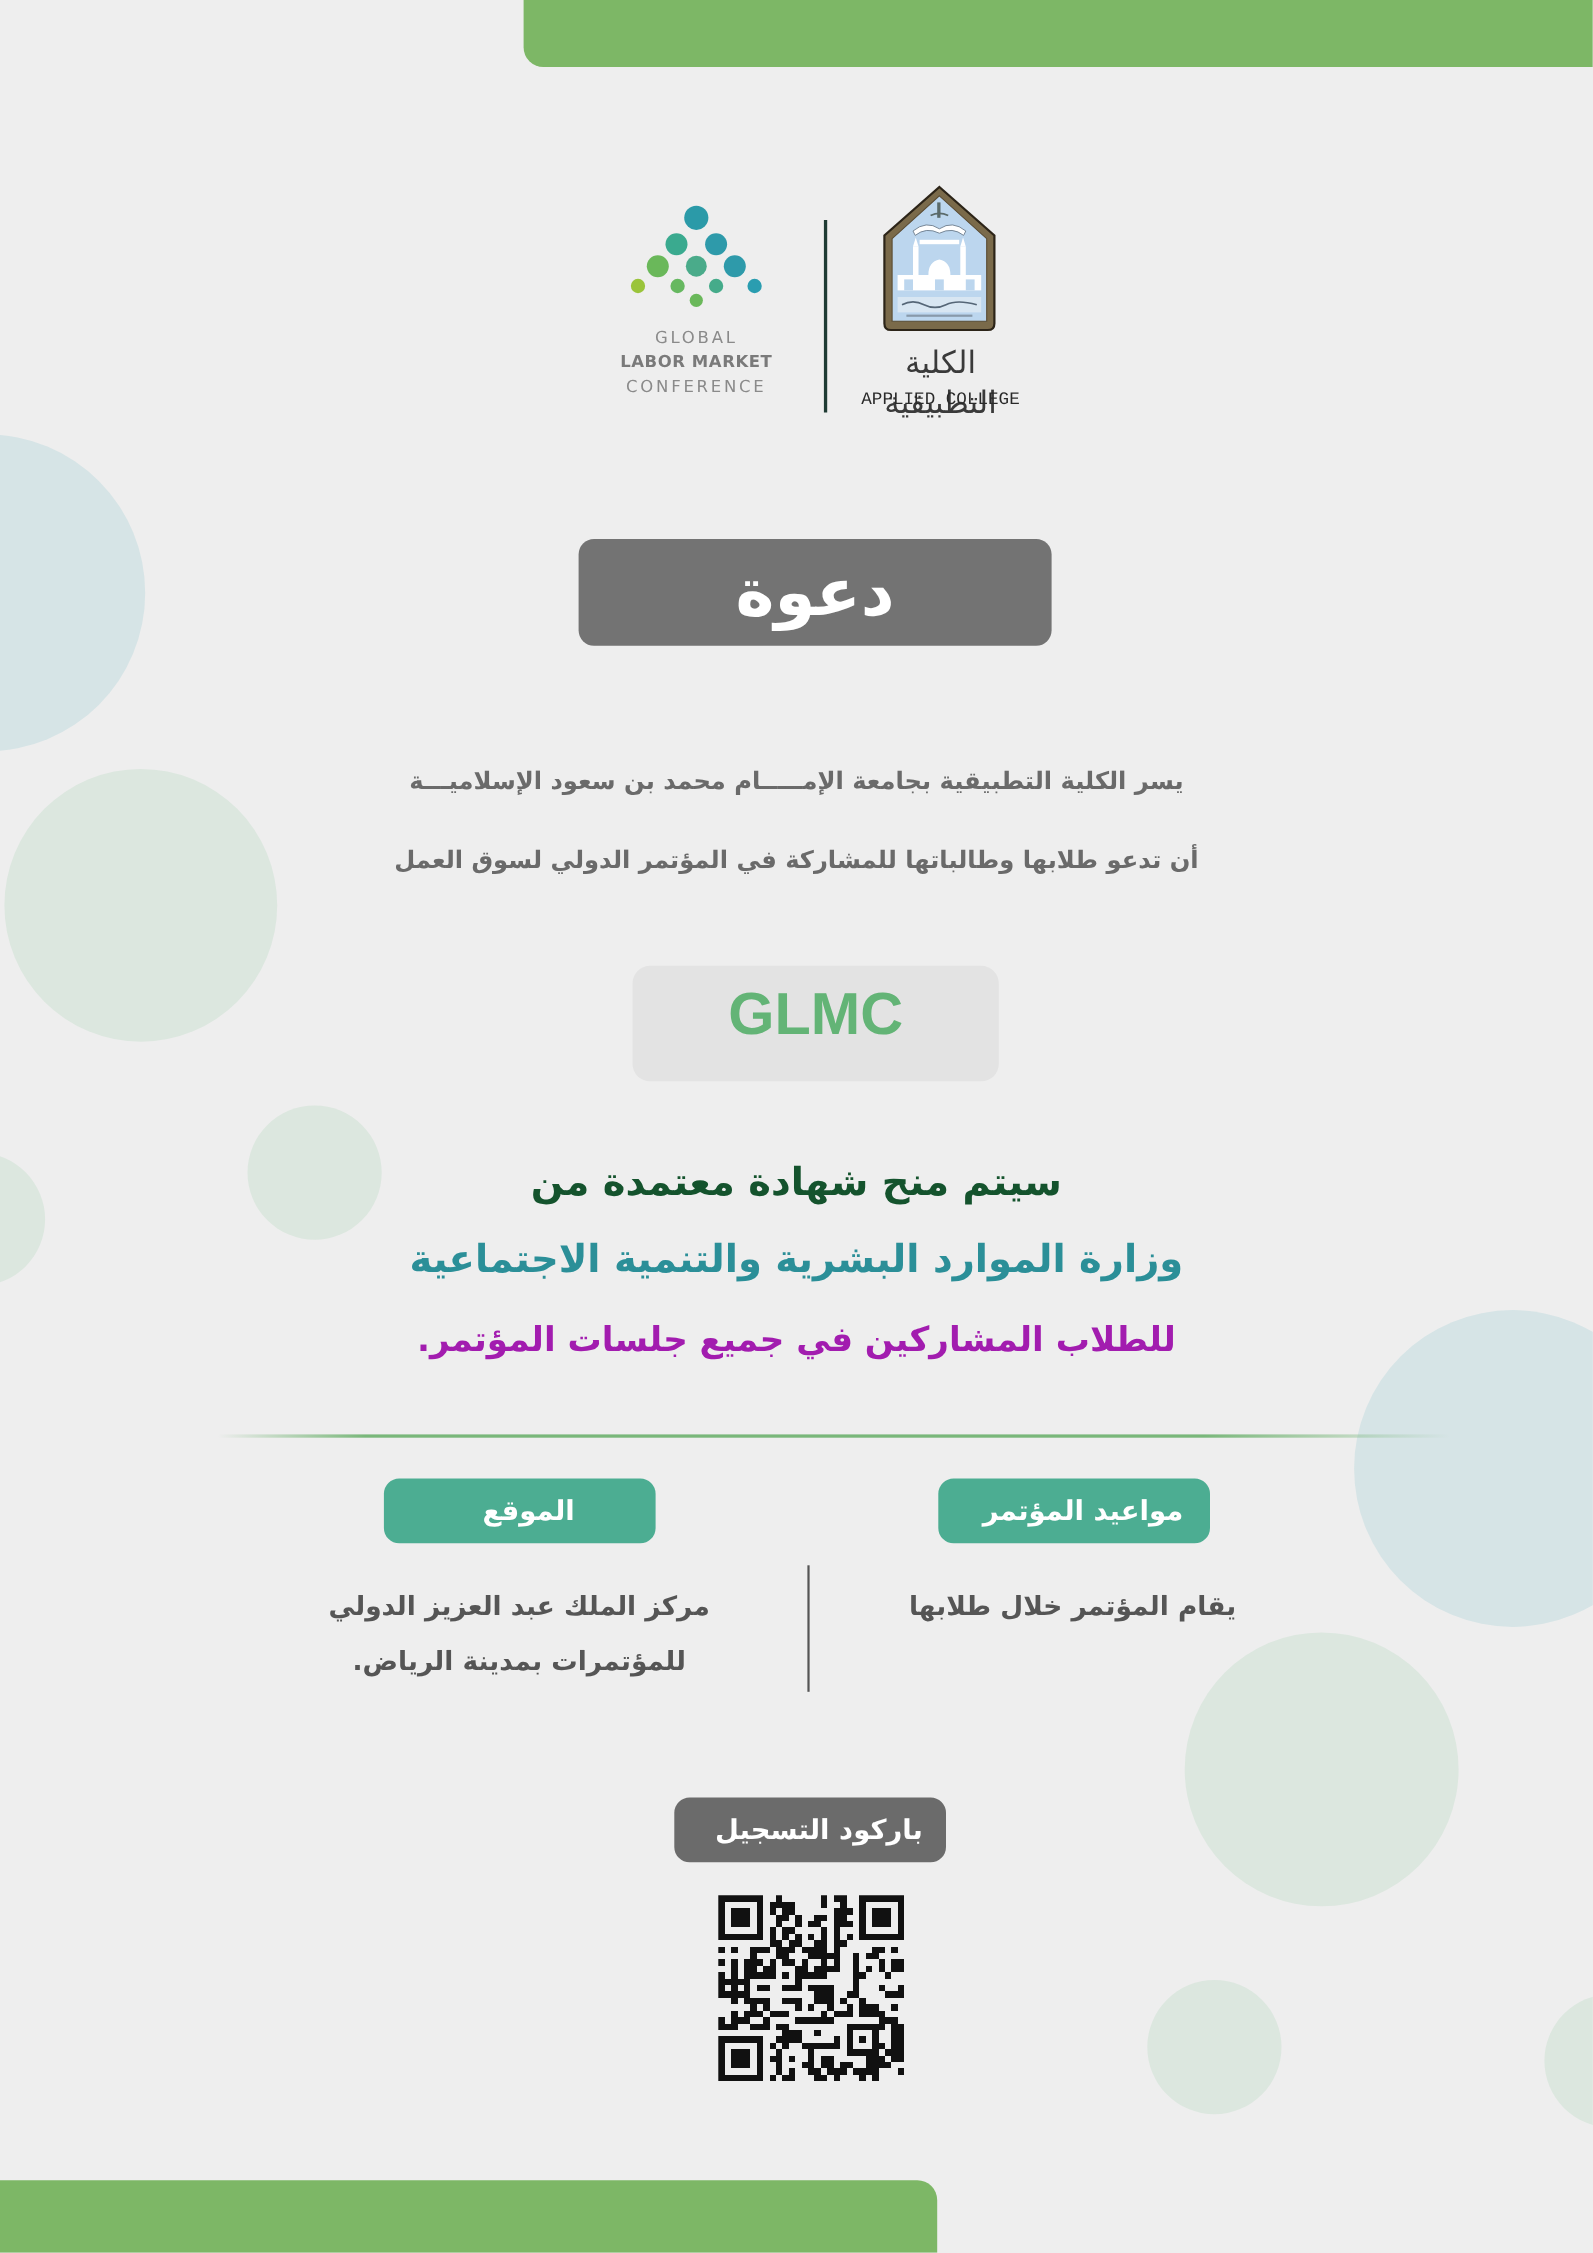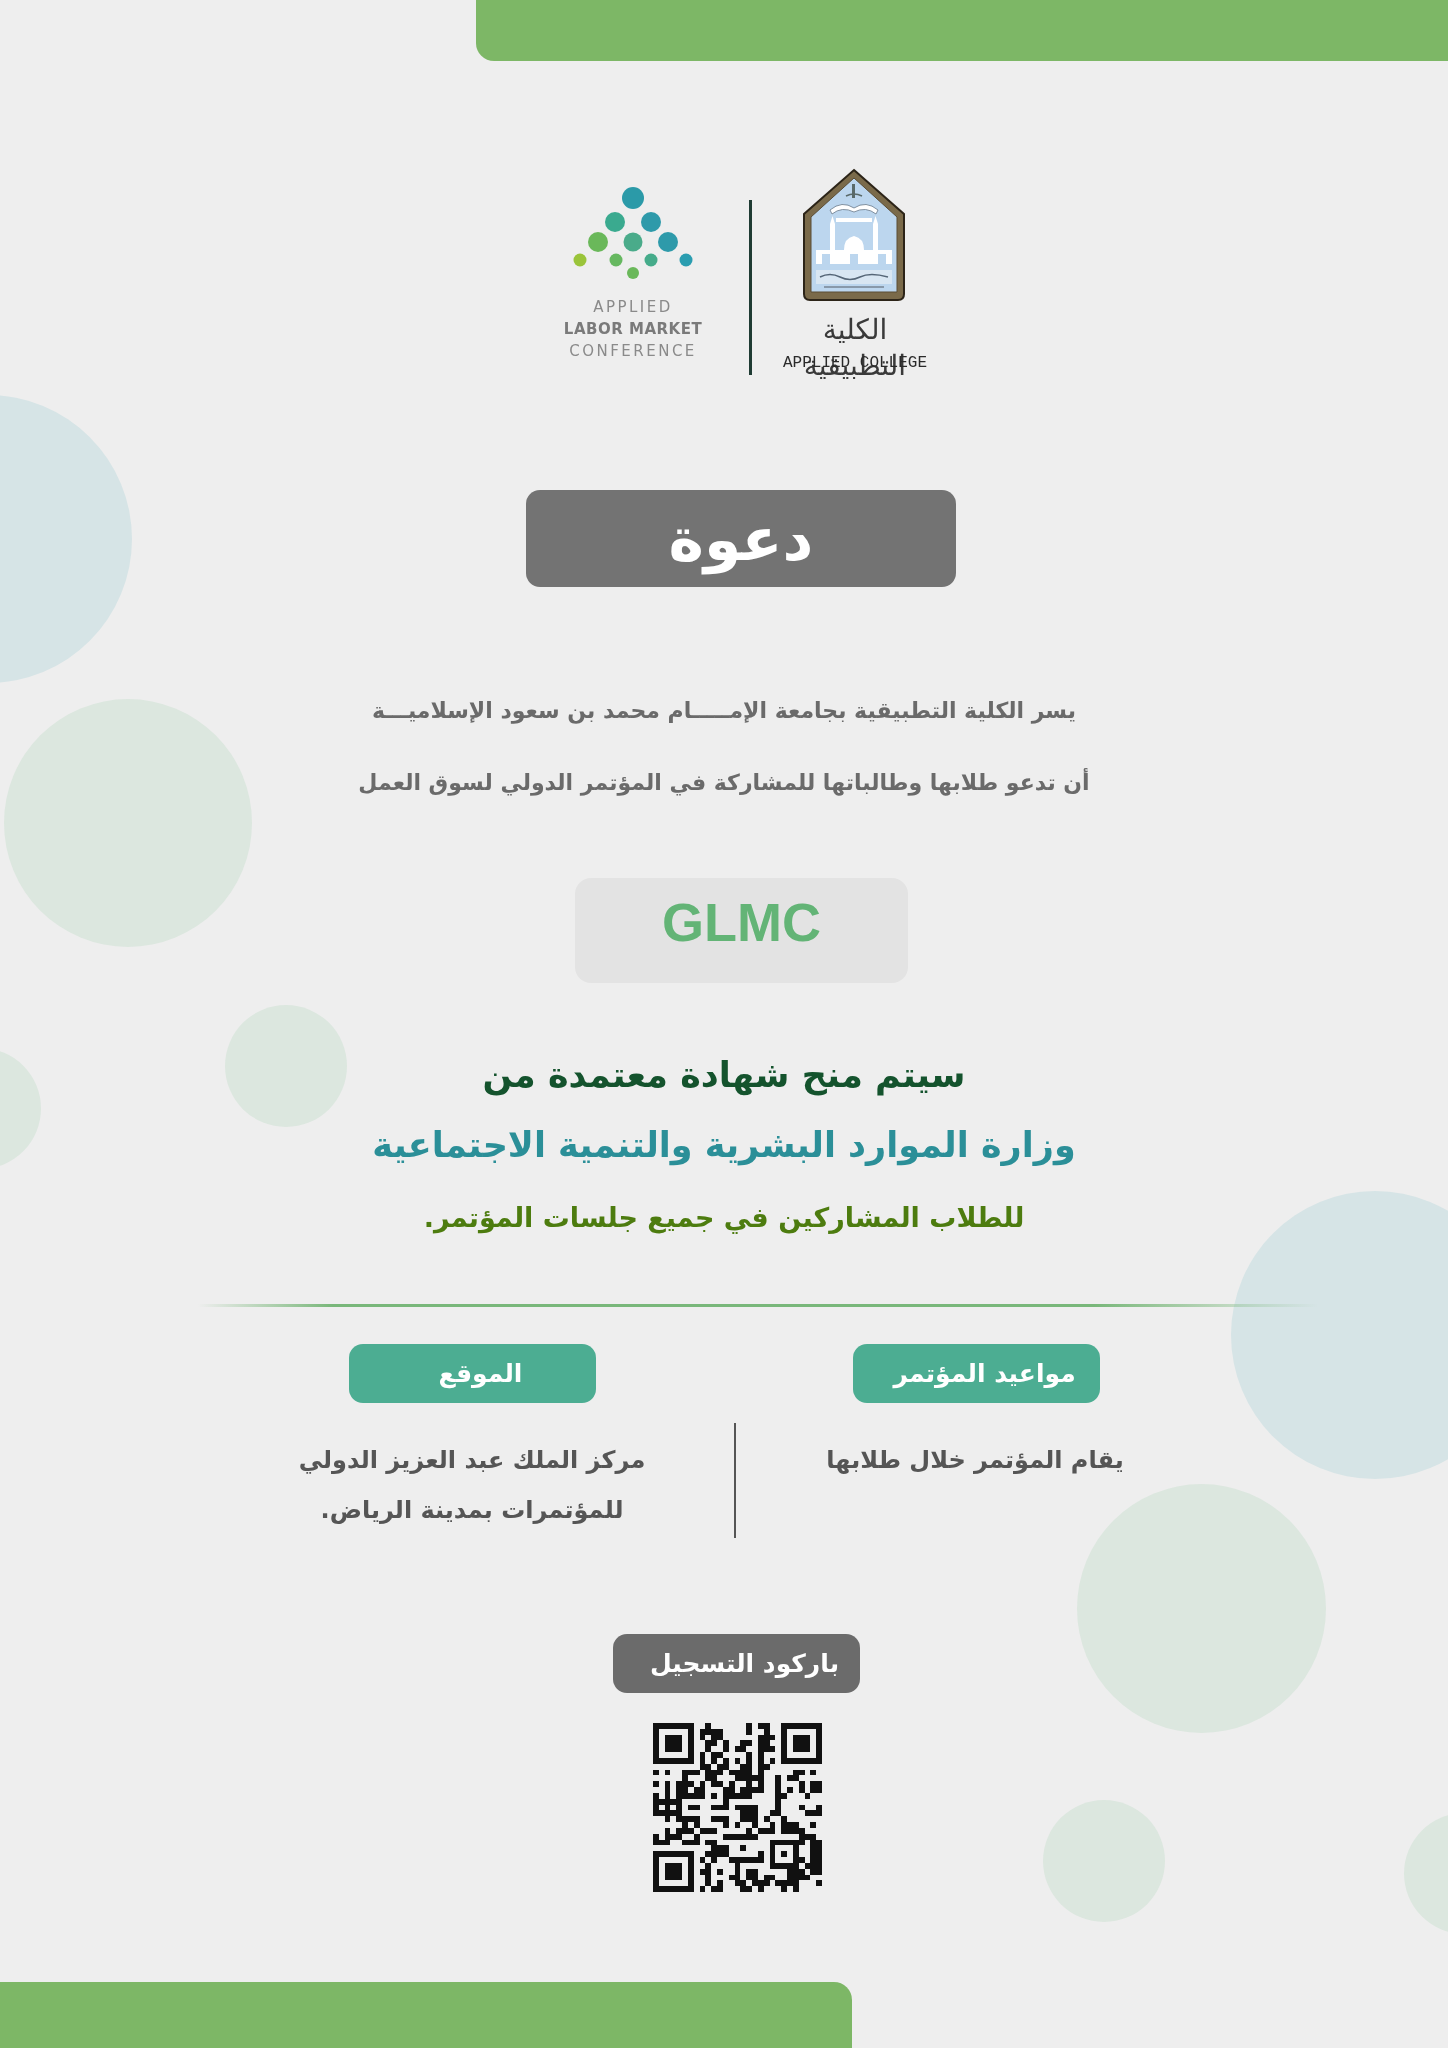--- a/index.html
+++ b/index.html
@@ -44,21 +44,21 @@
   .center-text {
     left: 0; width: 1448px; text-align: center; direction: rtl; font-weight: bold;
   }
   .body-line { font-size: 22px; color: #6a6a6a; line-height: 40px; }
   .glmc-box {
     left: 575px; top: 878px; width: 333px; height: 105px; border-radius: 16px;
     background: #e3e3e3; display: flex; align-items: center; justify-content: center;
   }
   .glmc-box span { font-family: "Liberation Sans", sans-serif; font-weight: bold; font-size: 54px; line-height: 1; margin-top: -18px; }
   .teal-line { font-size: 35px; line-height: 46px; }
-  .dark-line { font-size: 27px; color: #4d7c0f; line-height: 42px; }
+  .dark-line { font-size: 31px; color: #a21caf; line-height: 42px; }
   .hr {
     left: 198px; top: 1304px; width: 1120px; height: 3px;
   }
   .pill {
     height: 59px; border-radius: 14px; display: flex; align-items: center; justify-content: center;
     direction: rtl;
     padding-left: 16px;
   }
   .pill span { color: #ffffff; font-size: 25px; font-weight: bold; }
   .vdiv { left: 734px; top: 1423px; width: 2px; height: 115px; background: #555555; }
@@ -89,21 +89,21 @@
     <circle cx="633" cy="242" r="9.5" fill="#4aab8a"></circle>
     <circle cx="668" cy="242" r="10" fill="#2e9aaa"></circle>
     <circle cx="580" cy="260" r="6.5" fill="#9ac43a"></circle>
     <circle cx="616" cy="260" r="6.5" fill="#66b860"></circle>
     <circle cx="651" cy="260" r="6.5" fill="#45ab8a"></circle>
     <circle cx="686" cy="260" r="6.5" fill="#2a9db0"></circle>
     <circle cx="633" cy="273" r="6" fill="#6ab85a"></circle>
   </svg>
 </div>
 <div class="abs glmc-text" style="top:296px;">
-  <div>APPLIED</div>
+  <div>GLOBAL</div>
   <div class="mid">LABOR MARKET</div>
   <div>CONFERENCE</div>
 </div>
 
 <div class="abs logo-divider"></div>
 
 <div class="abs emblem">
   <svg width="108" height="134" viewBox="0 0 108 134" xmlns="http://www.w3.org/2000/svg">
     <path d="M54 2 L104 46 L104 126 Q104 132 98 132 L10 132 Q4 132 4 126 L4 46 Z" fill="#7a6a4a" stroke="#2c2418" stroke-width="2"></path>
     <path d="M54 10 L97 49 L97 124 L11 124 L11 49 Z" fill="#bcd6ee" stroke="#5a4c34" stroke-width="1"></path>

